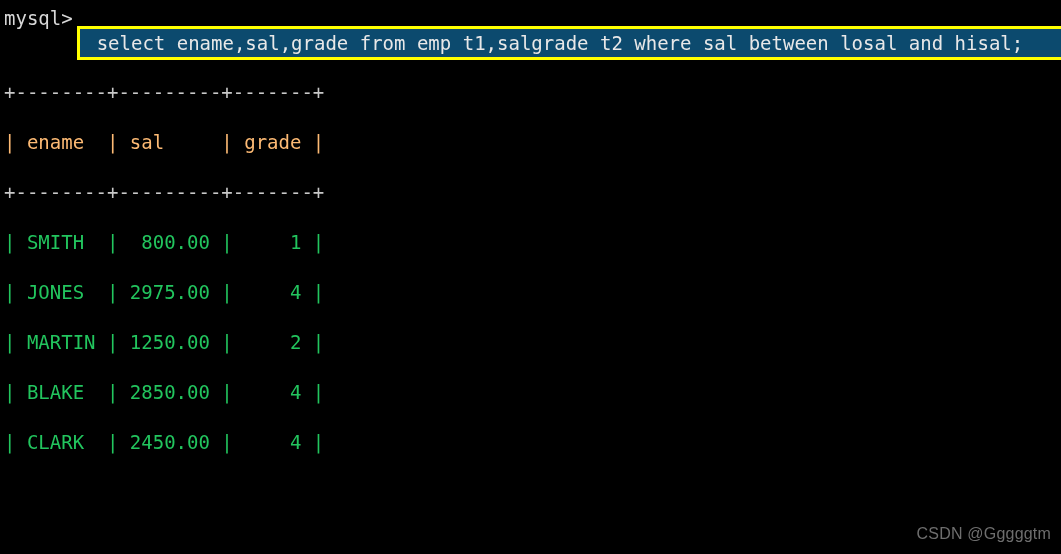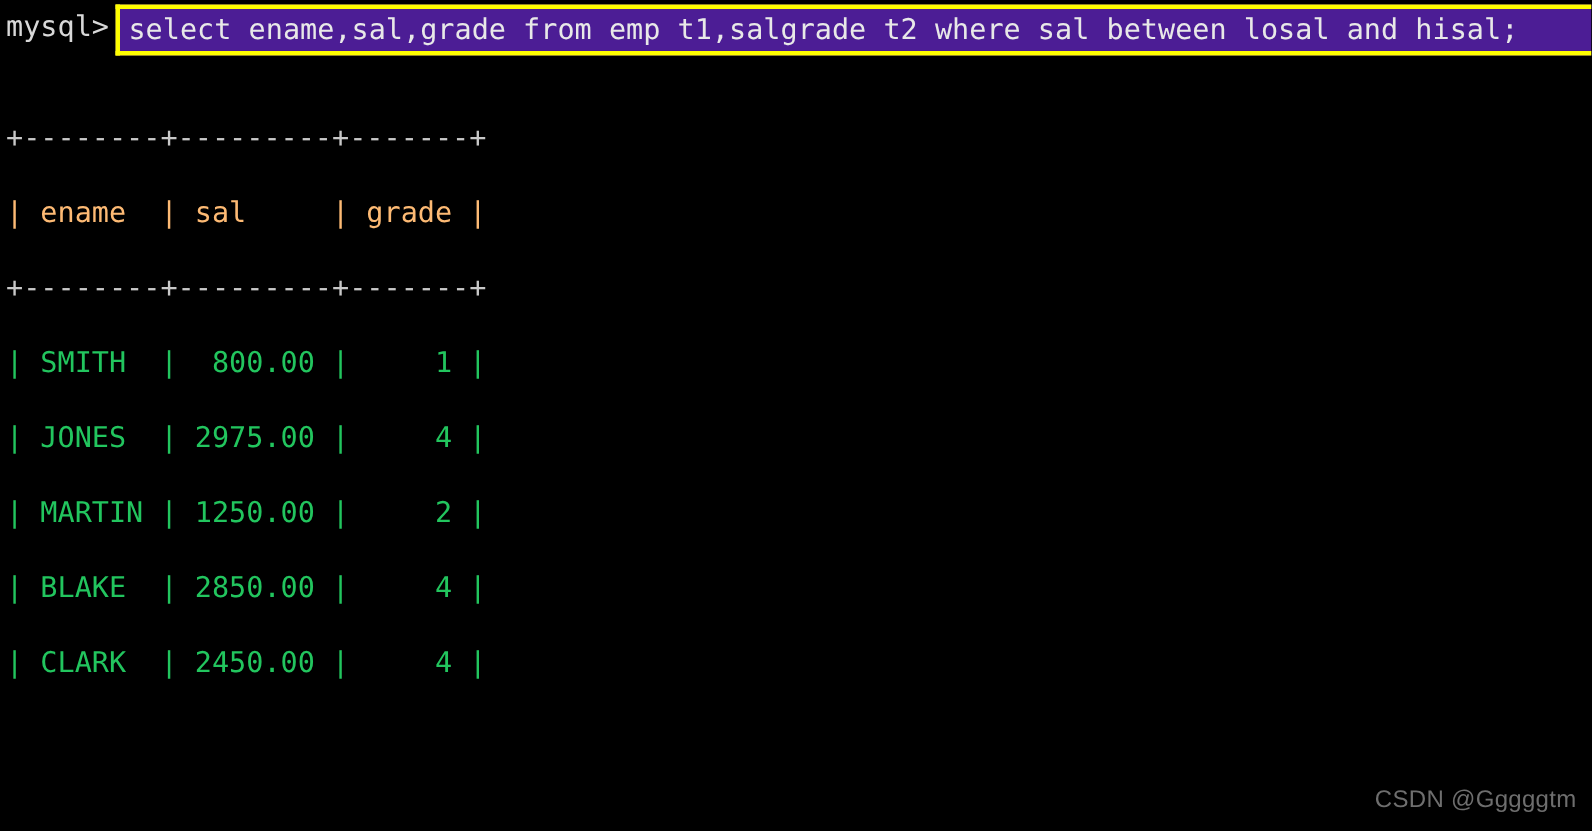--- a/index.html
+++ b/index.html
@@ -23,43 +23,43 @@
     font-family: "DejaVu Sans Mono", "Liberation Mono", monospace;
     font-size: 19px;
     line-height: 25px;
     box-sizing: border-box;
     padding: 0;
   }
 
   
   .cmd-row {
     display: flex;
-    align-items: flex-end;
+    align-items: center;
     height: 37px;
     padding-left: 4px;
     box-sizing: border-box;
   }
   .prompt {
     color: #d8d8d8;
     font-family: "DejaVu Sans Mono", "Liberation Mono", monospace;
     font-size: 19px;
     line-height: 37px;
     white-space: pre;
     padding-right: 4px;
     flex: 0 0 auto;
   }
   .cmd-box {
     border: 3px solid #ffff00;
     border-right: 0;
-    background: #4c1d95;
+    background: #0c4a6e;
     flex: 1 1 auto;
     display: flex;
     align-items: center;
     box-sizing: border-box;
-    padding-left: 6px;
+    padding-left: 17px;
     overflow: hidden;
     margin-top: 48px;
   }
   .cmd-text {
     color: #e8e8e8;
     font-family: "DejaVu Sans Mono", "Liberation Mono", monospace;
     font-size: 19px;
     line-height: 28px;
     white-space: pre;
   }

